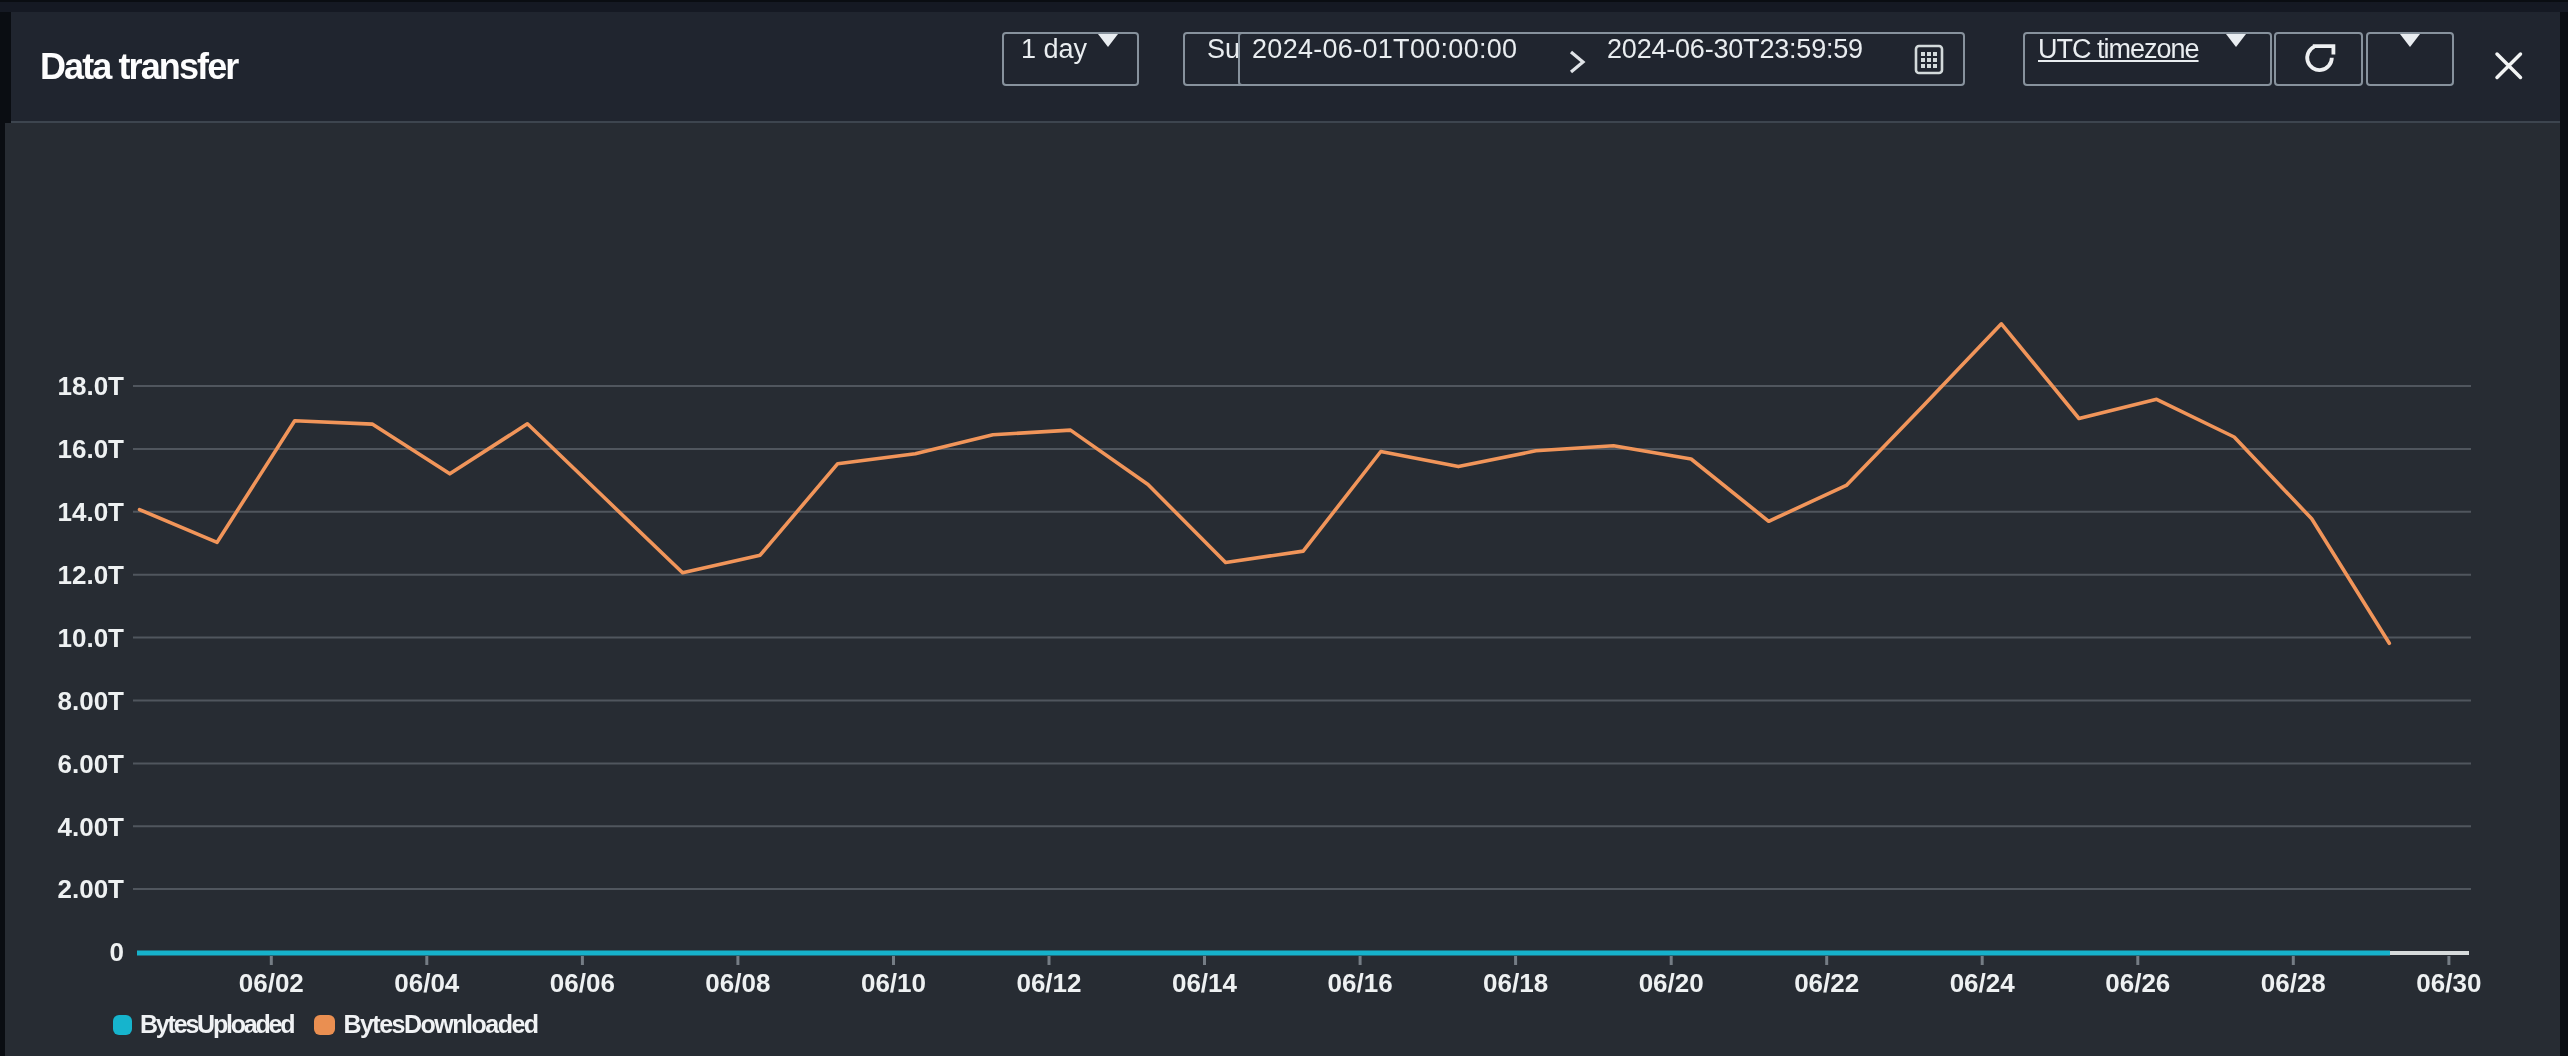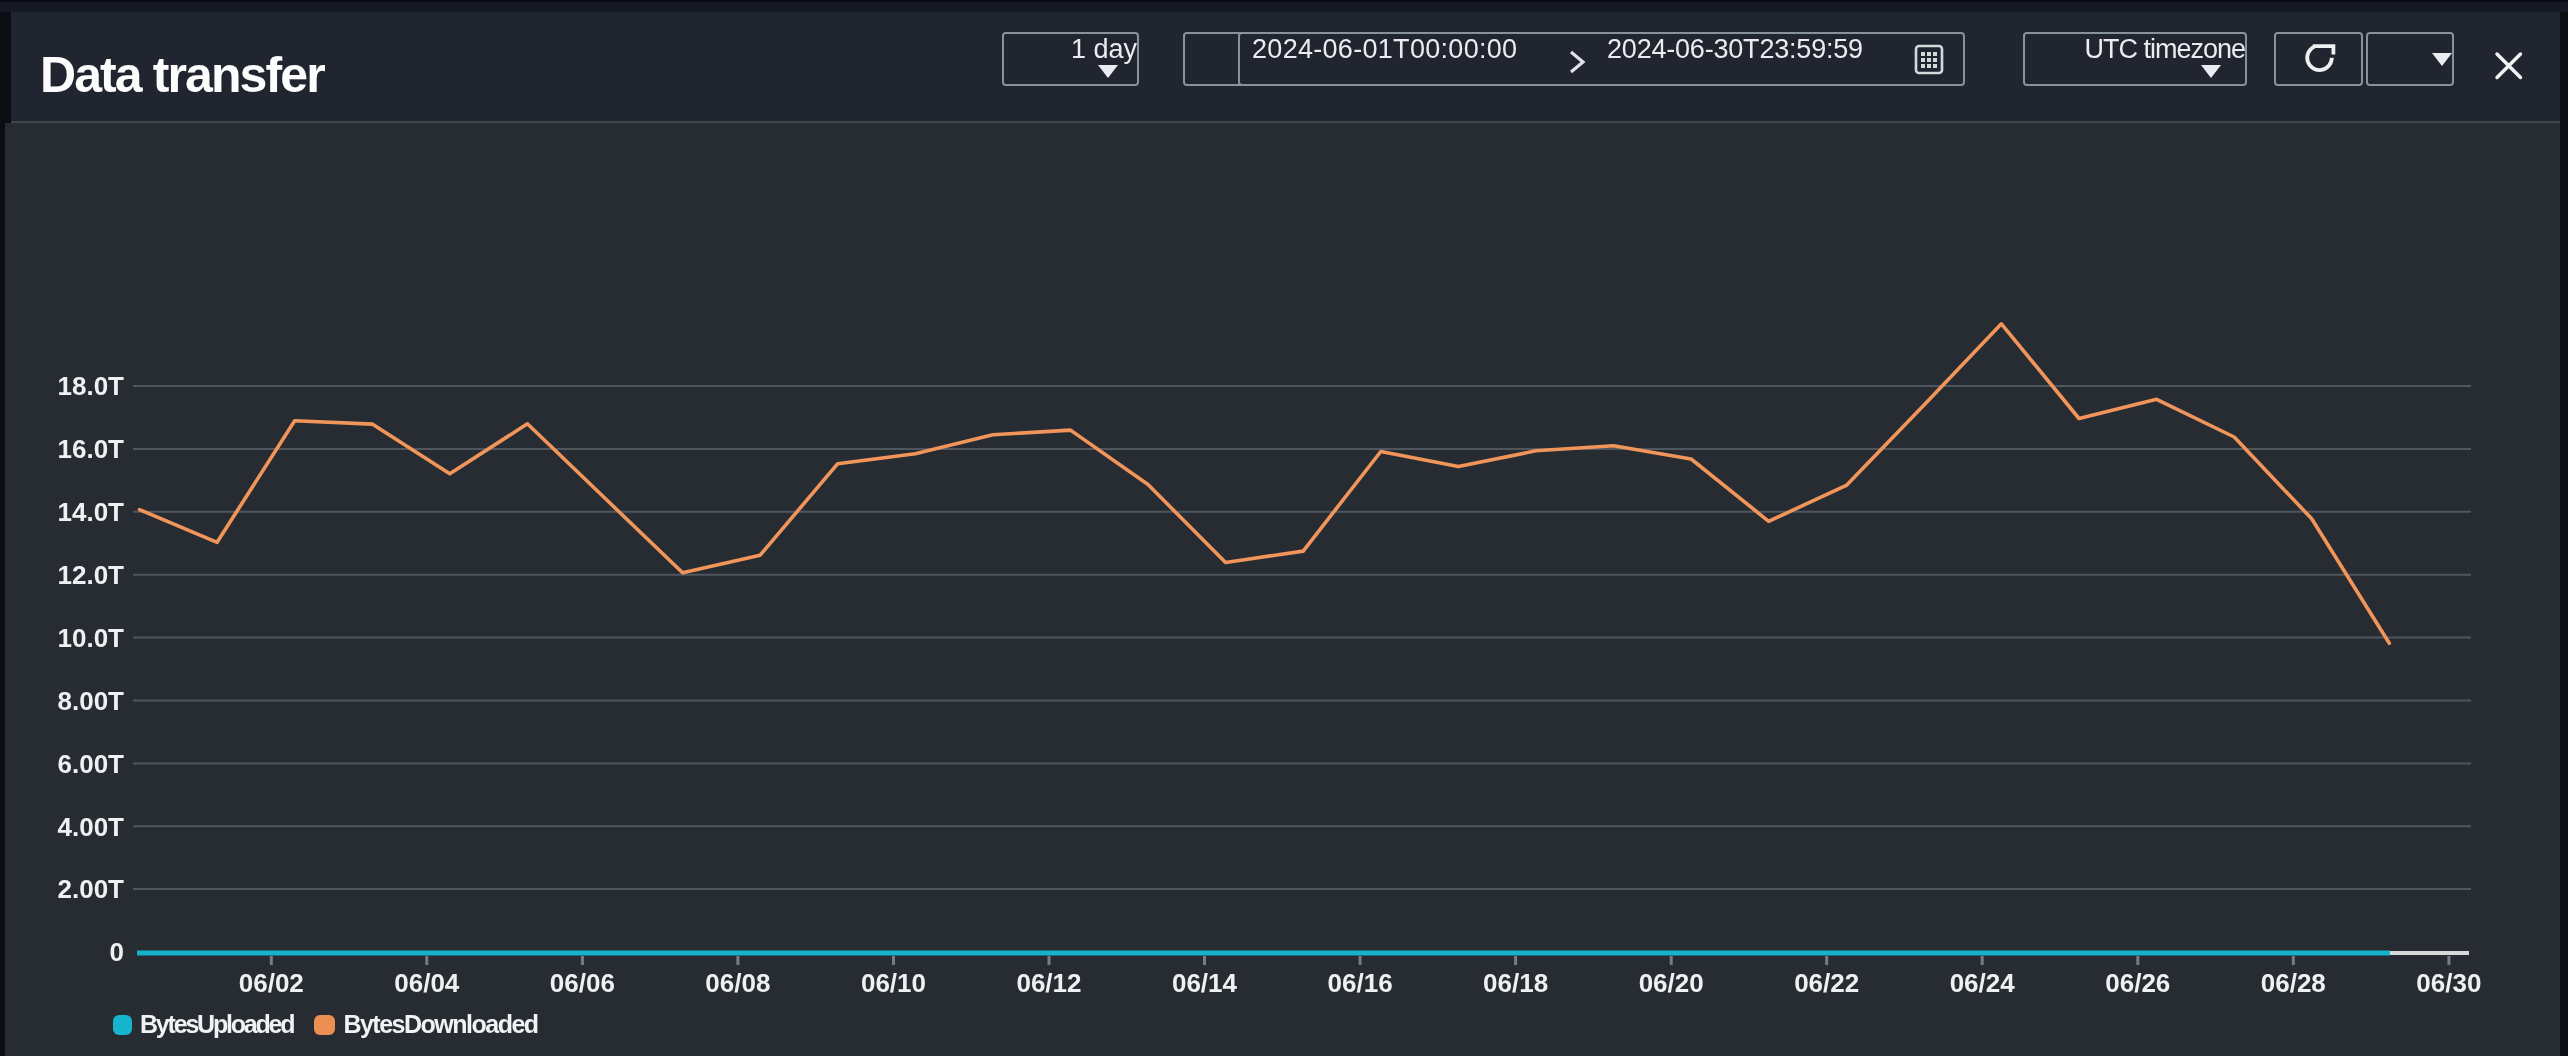--- a/index.html
+++ b/index.html
@@ -2,25 +2,25 @@
 <html><head>
 <meta charset="utf-8">
 <style>
   * { margin:0; padding:0; box-sizing:border-box; }
   html,body { width:2568px; height:1056px; background:#0a0d12; overflow:hidden;
     font-family:"Liberation Sans", sans-serif; }
   #hdr { position:absolute; left:11px; top:12px; width:2549px; height:111px;
     background:#20252f; border-bottom:2px solid #3d454f; }
   #bdy { position:absolute; left:5px; top:123px; width:2555px; height:933px;
     background:#272c33; }
-  #title { position:absolute; left:40px; top:46px; color:#fdfdfe; font-size:50px;
+  #title { position:absolute; left:40px; top:46px; color:#fdfdfe; font-size:36px;
     font-weight:bold; letter-spacing:-1.9px; }
   .btn { position:absolute; top:32px; height:54px; border:2px solid #87929d;
     border-radius:4px; background:#20252f; color:#e9edf0; font-size:27px;
-    display:flex; align-items:flex-end;flex-direction:column; }
+    display:flex; align-items:flex-start; }
   .car { width:0; height:0; border-left:10px solid transparent;
     border-right:10px solid transparent; border-top:13px solid #e9edf1; }
   #legend { position:absolute; left:113px; top:1010px; display:flex;
     align-items:center; color:#f0f2f4; font-size:25px; font-weight:bold; }
   .sw { width:19px; height:20px; border-radius:6px; }
 </style>
 </head>
 <body>
 <div style="position:absolute; left:0; top:2px; width:2568px; height:10px; background:#151923;"></div>
 <div id="hdr"></div>
@@ -51,21 +51,21 @@
       <rect x="7" y="15" width="4" height="4"></rect>
         <rect x="13" y="15" width="4" height="4"></rect>
         <rect x="19" y="15" width="4" height="4"></rect>
       <rect x="7" y="21" width="4" height="4"></rect>
         <rect x="13" y="21" width="4" height="4"></rect>
         <rect x="19" y="21" width="4" height="4"></rect>
     </g>
   </svg>
 </div>
 
-<div class="btn" style="left:2023px; width:224px;">
+<div class="btn" style="left:2023px; width:249px;text-decoration:underline;">
     <span style="margin-left:13px; letter-spacing:-1px;">UTC timezone</span>
     <span class="car" style="margin-left:auto; margin-right:24px;"></span>
   </div>
 
 <div class="btn" style="left:2274px; width:89px;"></div>
 <svg style="position:absolute; left:2296px; top:36px;" width="48" height="48" viewBox="0 0 48 48">
   <g transform="translate(-2296,-36)">
     <path d="M 2314.3 46.65 A 12.3 12.3 0 1 0 2331.8 57.8" fill="none" stroke="#eef0f2" stroke-width="3.8"></path>
     <path d="M 2312.8 46.2 L 2333.4 46.2 L 2333.4 54.6" fill="none" stroke="#eef0f2" stroke-width="3.8"></path>
   </g>

